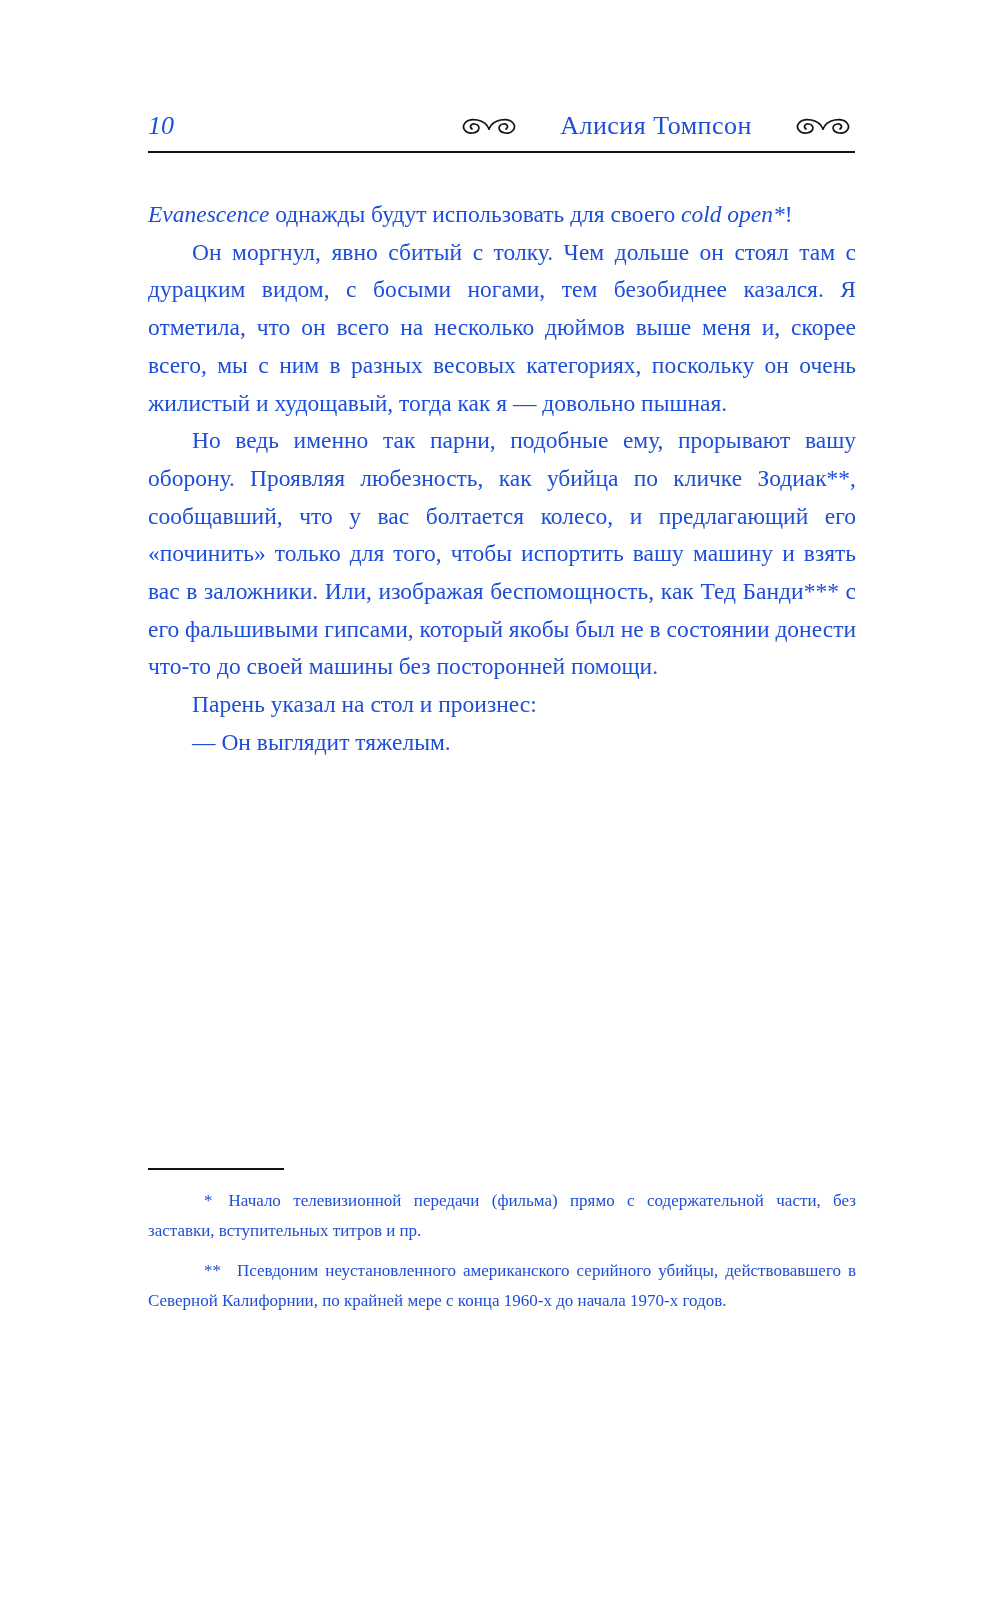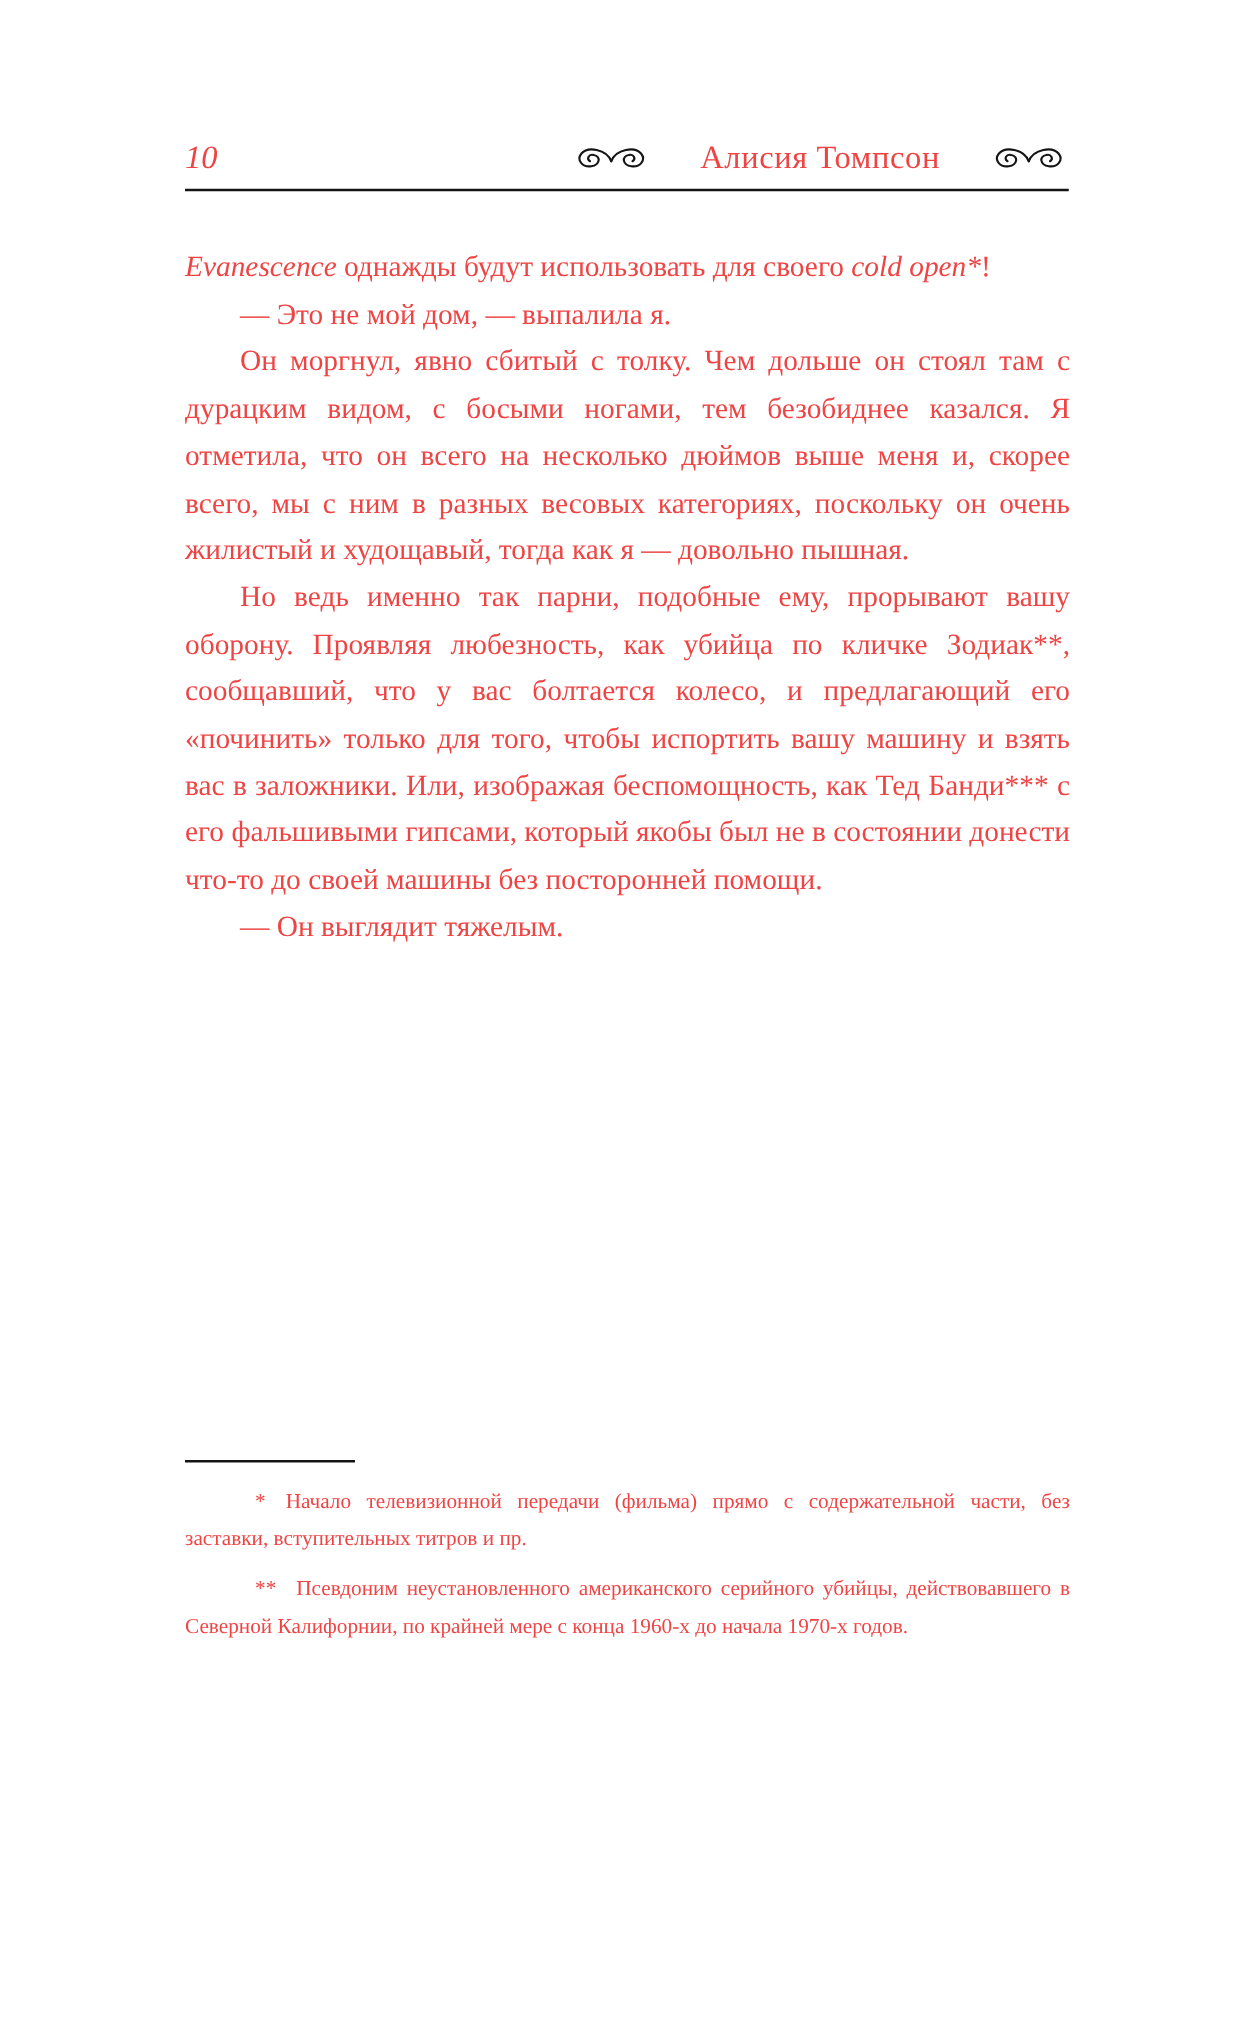--- a/index.html
+++ b/index.html
@@ -2,21 +2,21 @@
 <html lang="ru"><head>
 <meta charset="utf-8">
 <style>
   * { box-sizing: border-box; }
   html, body { margin: 0; padding: 0; background: #ffffff; }
   .page {
     position: relative;
     width: 1000px;
     height: 1616px;
     background: #ffffff;
-    color: #ef4444;
+    color: #1d4ed8;
     font-family: "Liberation Serif", serif;
     overflow: hidden;
   }
   .page-header {
     position: absolute;
     top: 108px;
     left: 148px;
     right: 145px;
     height: 36px;
     display: flex;
@@ -107,23 +107,23 @@
         <path d="M32 14 C28 4 13 2 8 8 C4 13 9 19 16 18 C23 17 24 10 18 9 C14 8 12 12 15 14" fill="none" stroke="#141414" stroke-width="1.7" stroke-linecap="round"></path>
         <path d="M32 14 C36 4 51 2 56 8 C60 13 55 19 48 18 C41 17 40 10 46 9 C50 8 52 12 49 14" fill="none" stroke="#141414" stroke-width="1.7" stroke-linecap="round"></path>
       </svg>
     </span>
   </header>
 
   <div class="header-rule"></div>
 
   <main class="body-text" id="body-container">
       <p class="para"><i>Evanescence</i><span> однажды будут использовать для своего </span><i>cold open*</i><span>!</span></p>
-      <p class="para indent"><span>— Это не мой дом, — выпалила я.</span></p>
       <p class="para indent"><span>Он моргнул, явно сбитый с толку. Чем дольше он стоял там с дурацким видом, с босыми ногами, тем безобиднее казался. Я отметила, что он всего на несколько дюймов выше меня и, скорее всего, мы с ним в разных весовых категориях, поскольку он очень жилистый и худощавый, тогда как я — довольно пышная.</span></p>
       <p class="para indent"><span>Но ведь именно так парни, подобные ему, прорывают вашу оборону. Проявляя любезность, как убийца по кличке Зодиак**, сообщавший, что у вас болтается колесо, и предлагающий его «починить» только для того, чтобы испортить вашу машину и взять вас в заложники. Или, изображая беспомощность, как Тед Банди*** с его фальшивыми гипсами, который якобы был не в состоянии донести что-то до своей машины без посторонней помощи.</span></p>
+      <p class="para indent"><span>Парень указал на стол и произнес:</span></p>
       <p class="para indent"><span>— Он выглядит тяжелым.</span></p>
     </main>
 
   <div class="footnote-sep"></div>
 
   <section class="footnotes" id="footnotes-container">
       <p class="footnote"><span class="fn-marker">*</span>Начало телевизионной передачи (фильма) прямо с содержательной части, без заставки, вступительных титров и пр.</p>
       <p class="footnote"><span class="fn-marker">**</span>Псевдоним неустановленного американского серийного убийцы, действовавшего в Северной Калифорнии, по крайней мере с конца 1960-х до начала 1970-х годов.</p>
     </section>
 

